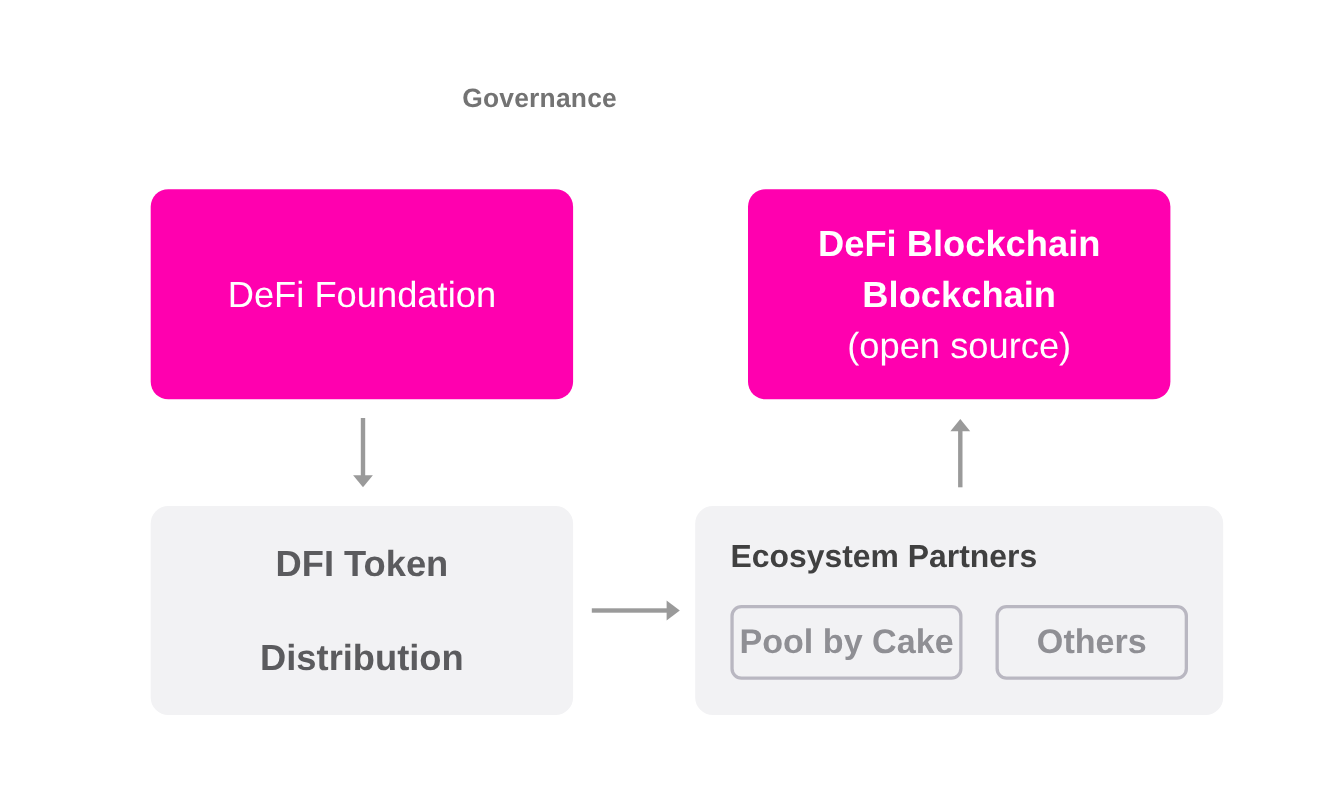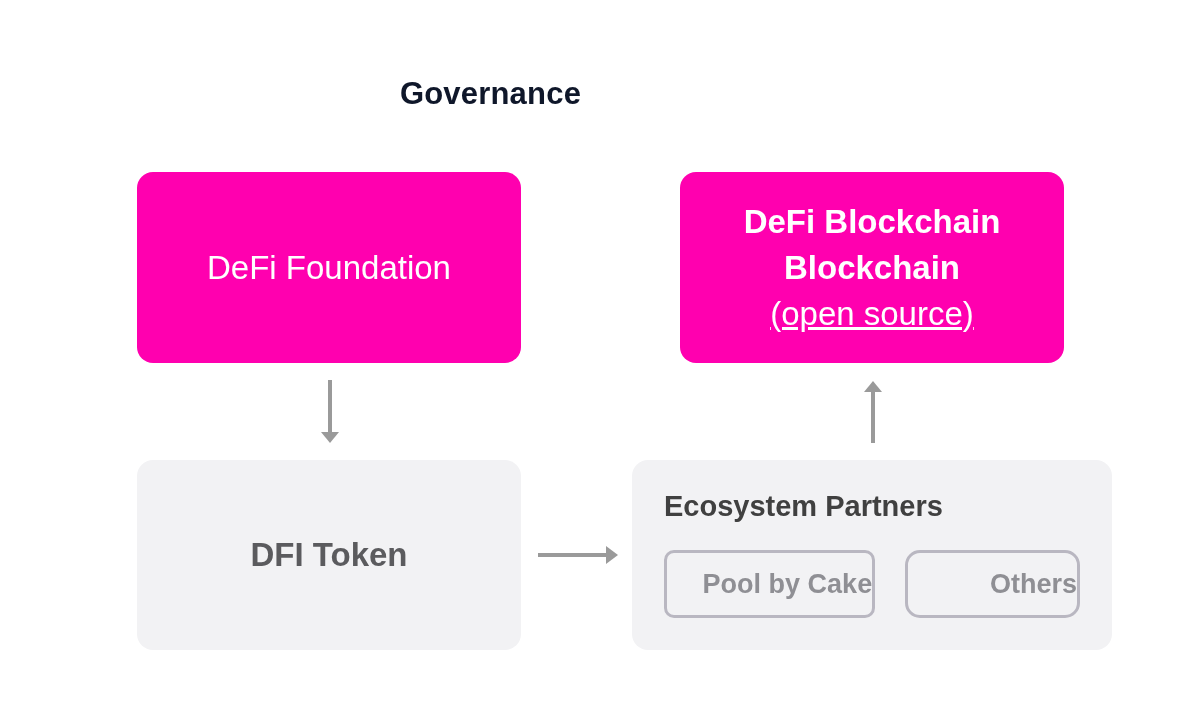--- a/index.html
+++ b/index.html
@@ -19,23 +19,23 @@
     left: 0; top: 0;
     width: 1200px;
     height: 716px;
   }
   .diagram-title {
     position: absolute;
     left: 0;
     top: 76px;
     width: 981px;
     text-align: center;
-    font-size: 31px;
+    font-size: 24px;
     font-weight: bold;
-    color: #0f172a;
+    color: #737373;
     letter-spacing: 0.2px;
   }
   .box {
     position: absolute;
     border-radius: 16px;
     box-sizing: border-box;
   }
   .box.pink {
     background: #FF00AF;
     color: #ffffff;
@@ -55,21 +55,21 @@
     font-size: 33px;
     font-weight: normal;
   }
   .node-blockchain {
     left: 680px; top: 172px;
     width: 384px; height: 191px;
     font-size: 33px;
     line-height: 46px;
   }
   .node-blockchain .bold-line { font-weight: bold; }
-  .node-blockchain .normal-line { font-weight: normal; text-decoration: underline; }
+  .node-blockchain .normal-line { font-weight: normal; }
   .node-token {
     left: 137px; top: 460px;
     width: 384px; height: 190px;
     display: flex;
     flex-direction: column;
     align-items: center;
     justify-content: center;
     text-align: center;
     font-size: 33px;
     font-weight: bold;
@@ -92,27 +92,27 @@
     margin-top: 27px;
   }
   .partner-box {
     height: 68px;
     box-sizing: border-box;
     border: 3px solid #B9B7C1;
     border-radius: 10px;
     background: transparent;
     display: flex;
     align-items: center;
-    justify-content: flex-end;
-    font-size: 27px;
+    justify-content: center;
+    font-size: 31px;
     font-weight: bold;
     color: #8F8F94;
   }
   .partner-pool { width: 215px; }
-  .partner-others { width: 178px; border-radius: 15px; }
+  .partner-others { width: 178px; }
 
   
   .arrow { position: absolute; }
   .arrow .shaft { position: absolute; background: #9A9A9A; }
   .arrow .head { position: absolute; width: 0; height: 0; }
 
   .arrow-down { left: 321px; top: 380px; width: 18px; height: 63px; }
   .arrow-down .shaft { left: 7px; top: 0; width: 4px; height: 53px; }
   .arrow-down .head {
     left: 0; top: 52px;
@@ -161,20 +161,21 @@
     <div class="head"></div>
   </div>
 
   <div class="arrow arrow-up">
     <div class="shaft"></div>
     <div class="head"></div>
   </div>
 
   <div class="box gray node-token">
     <span>DFI Token</span>
+    <span>Distribution</span>
   </div>
 
   <div class="arrow arrow-right">
     <div class="shaft"></div>
     <div class="head"></div>
   </div>
 
   <div class="box gray node-ecosystem">
     <div class="ecosystem-title">Ecosystem Partners</div>
     <div class="partners-row">

